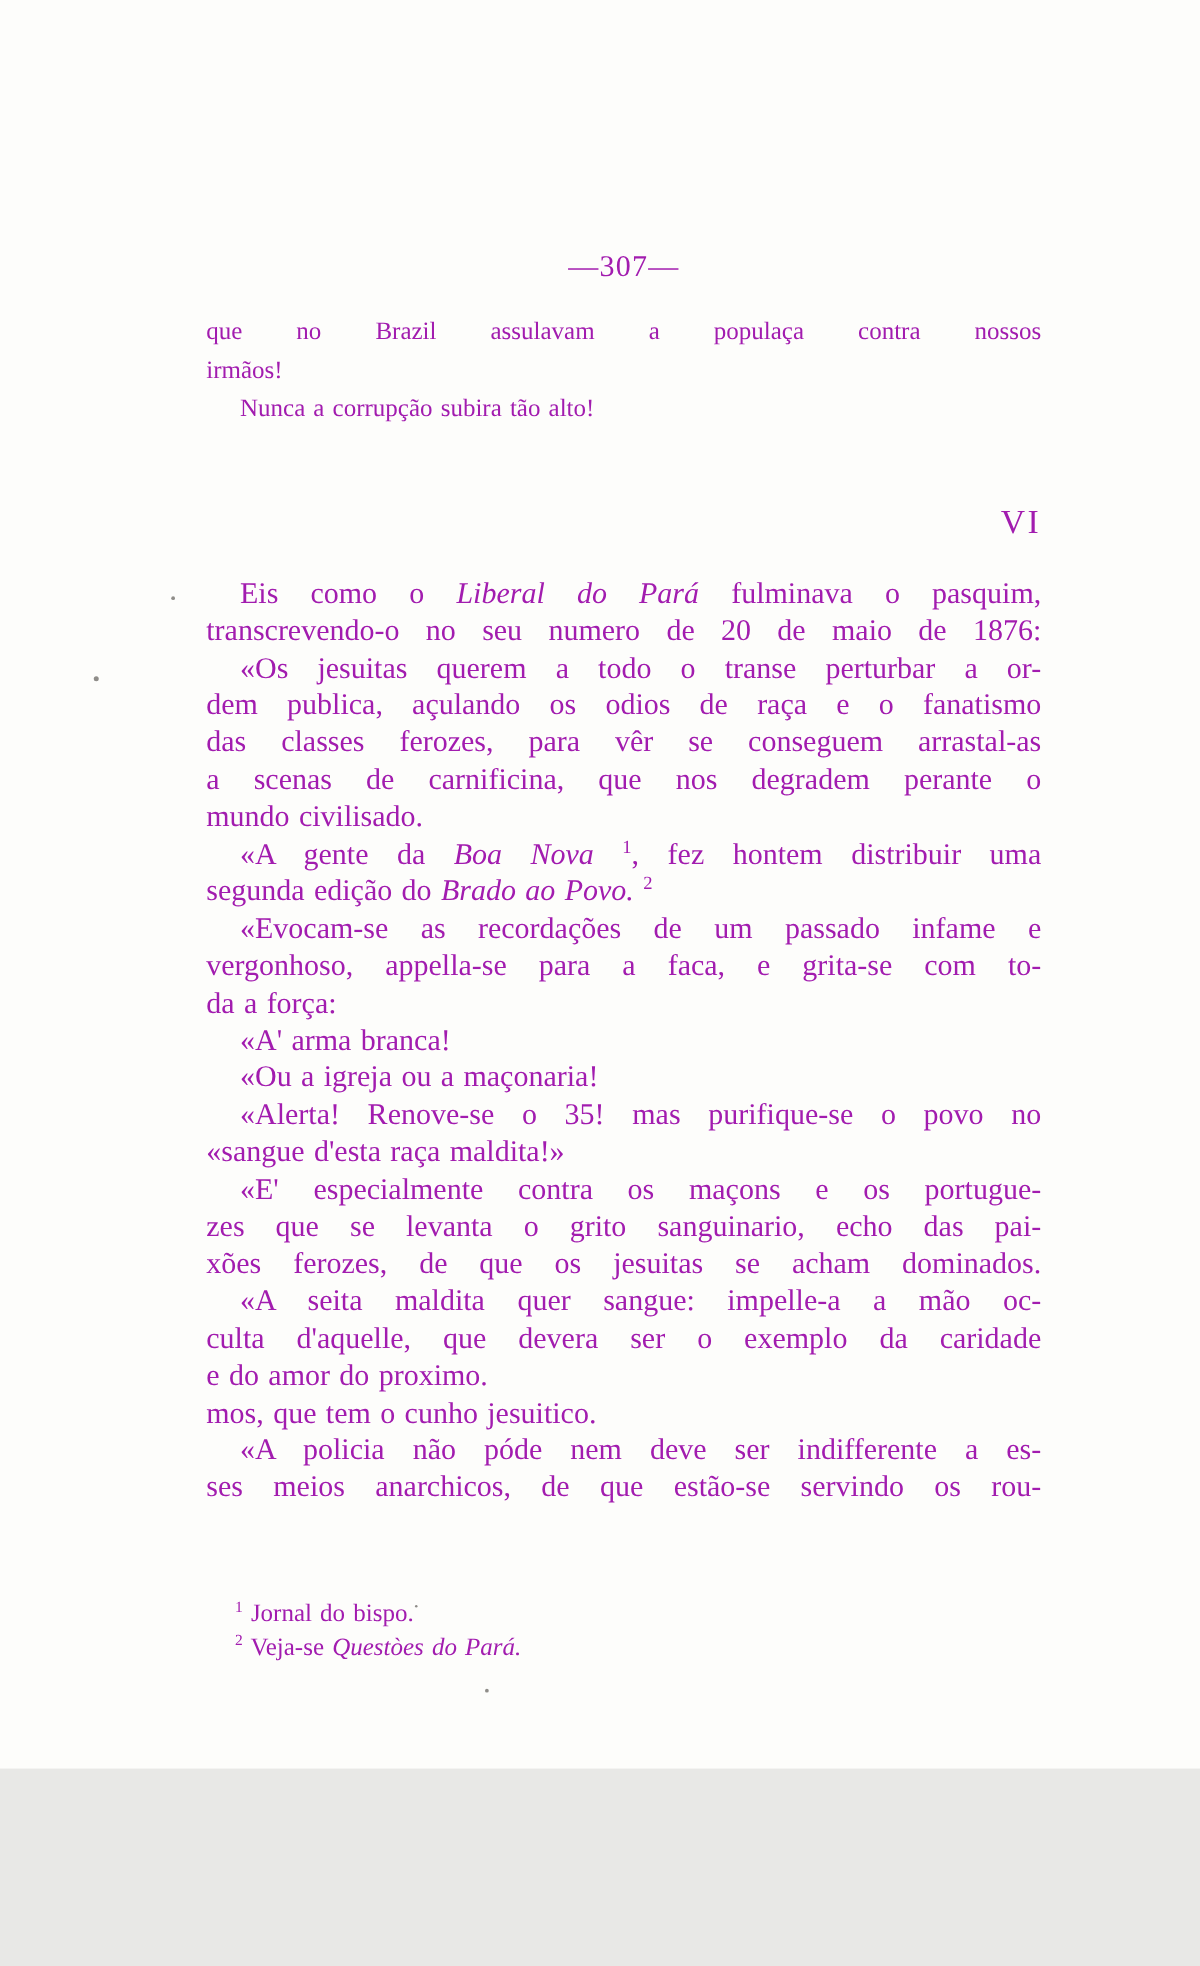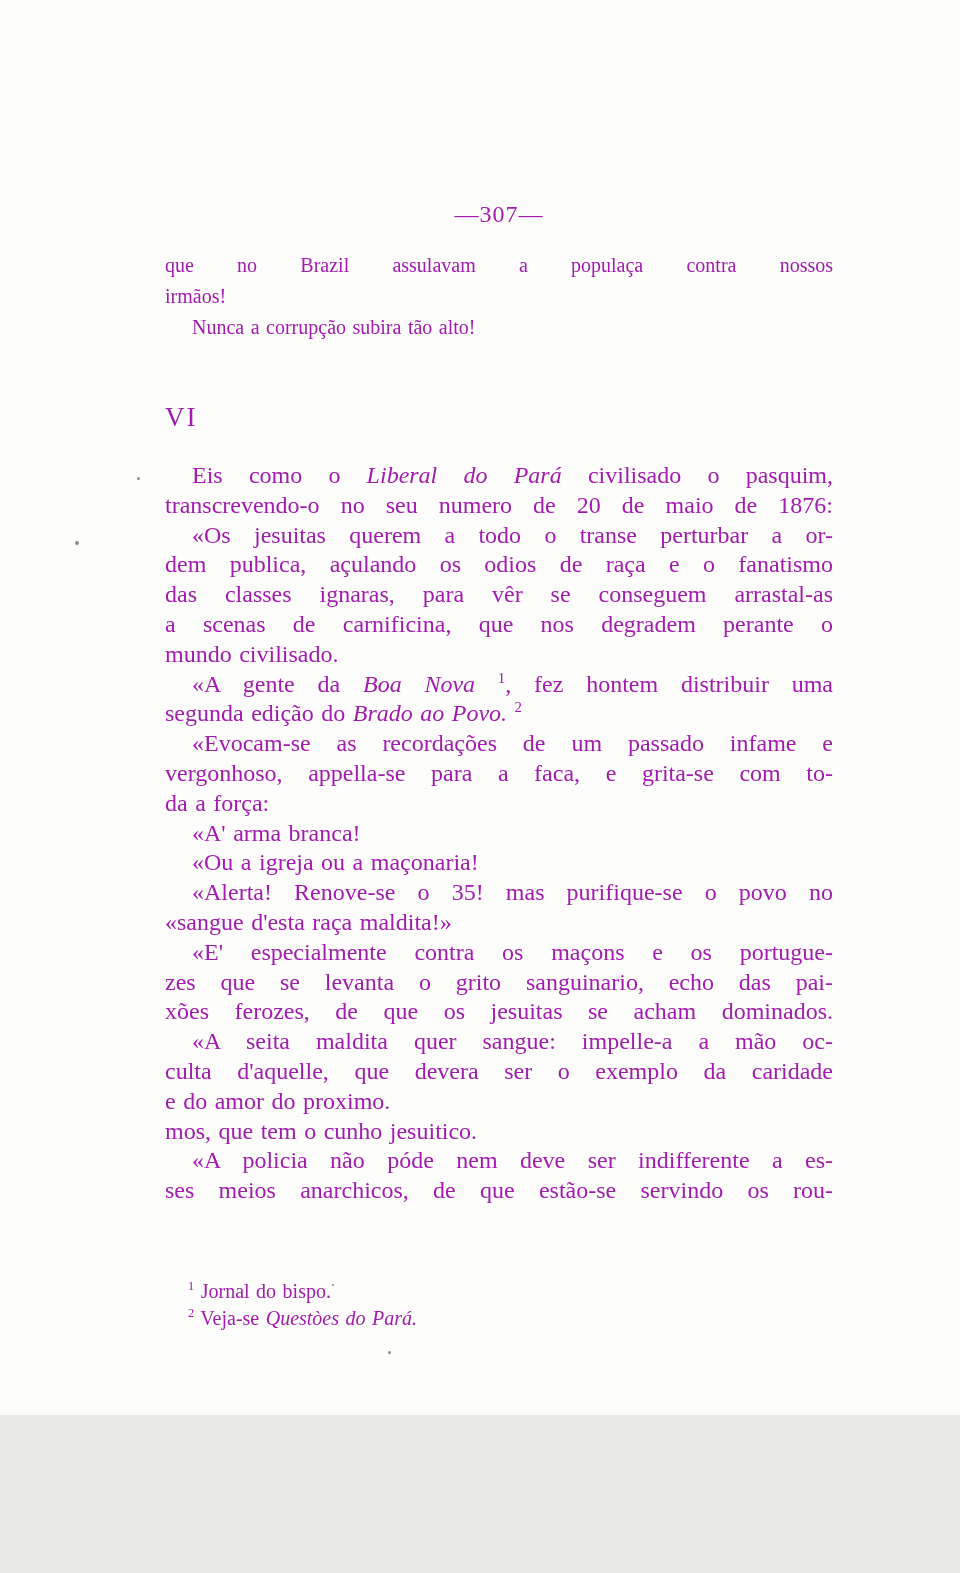--- a/index.html
+++ b/index.html
@@ -8,21 +8,21 @@
     width:960px;height:1415px;
     margin:0 auto;
     background:#fdfdfb;
     font-family:"Liberation Serif", serif;
     color:#a21caf;
     overflow:hidden;
   }
   .col{position:absolute;left:165px;width:668px;}
   #pageno{top:201px;text-align:center;font-size:24px;letter-spacing:1px;}
   #intro{top:250px;font-size:20px;line-height:31px;}
-  #heading{top:402px;text-align:left;font-size:27px;letter-spacing:2px;}
+  #heading{top:402px;text-align:right;font-size:27px;letter-spacing:2px;}
   #bodytext{top:461px;font-size:24px;line-height:29.8px;}
   #footnotes{position:absolute;left:188px;top:1278px;width:645px;font-size:20px;line-height:27px;}
   .tline{word-spacing:1.5px;}
   .just{text-align:justify;text-align-last:justify;}
   .ind{text-indent:27px;}
   .it{font-style:italic;text-align:center;}
   .sup{font-size:0.62em;vertical-align:super;line-height:0;}
   .speck{position:absolute;background:#8f8d89;border-radius:50%;}
 </style>
 </head>
@@ -30,25 +30,25 @@
 
 <div class="sheet">
   <div id="pageno" class="col">—307—</div>
   <div id="intro" class="col">
       <div class="tline just"><span>que no Brazil assulavam a populaça contra nossos</span></div>
       <div class="tline"><span>irmãos!</span></div>
       <div class="tline ind"><span>Nunca a corrupção subira tão alto!</span></div>
     </div>
   <div id="heading" class="col">VI</div>
   <div id="bodytext" class="col">
-      <div class="tline ind just"><span>Eis como o </span><span class="it">Liberal do Pará</span><span> civilisado o pasquim,</span></div>
+      <div class="tline ind just"><span>Eis como o </span><span class="it">Liberal do Pará</span><span> fulminava o pasquim,</span></div>
       <div class="tline just"><span>transcrevendo-o no seu numero de 20 de maio de 1876:</span></div>
       <div class="tline ind just"><span>«Os jesuitas querem a todo o transe perturbar a or-</span></div>
       <div class="tline just"><span>dem publica, açulando os odios de raça e o fanatismo</span></div>
-      <div class="tline just"><span>das classes ignaras, para vêr se conseguem arrastal-as</span></div>
+      <div class="tline just"><span>das classes ferozes, para vêr se conseguem arrastal-as</span></div>
       <div class="tline just"><span>a scenas de carnificina, que nos degradem perante o</span></div>
       <div class="tline"><span>mundo civilisado.</span></div>
       <div class="tline ind just"><span>«A gente da </span><span class="it">Boa Nova</span><span> </span><span class="sup">1</span><span>, fez hontem distribuir uma</span></div>
       <div class="tline"><span>segunda edição do </span><span class="it">Brado ao Povo.</span><span> </span><span class="sup">2</span></div>
       <div class="tline ind just"><span>«Evocam-se as recordações de um passado infame e</span></div>
       <div class="tline just"><span>vergonhoso, appella-se para a faca, e grita-se com to-</span></div>
       <div class="tline"><span>da a força:</span></div>
       <div class="tline ind"><span>«A' arma branca!</span></div>
       <div class="tline ind"><span>«Ou a igreja ou a maçonaria!</span></div>
       <div class="tline ind just"><span>«Alerta! Renove-se o 35! mas purifique-se o povo no</span></div>

